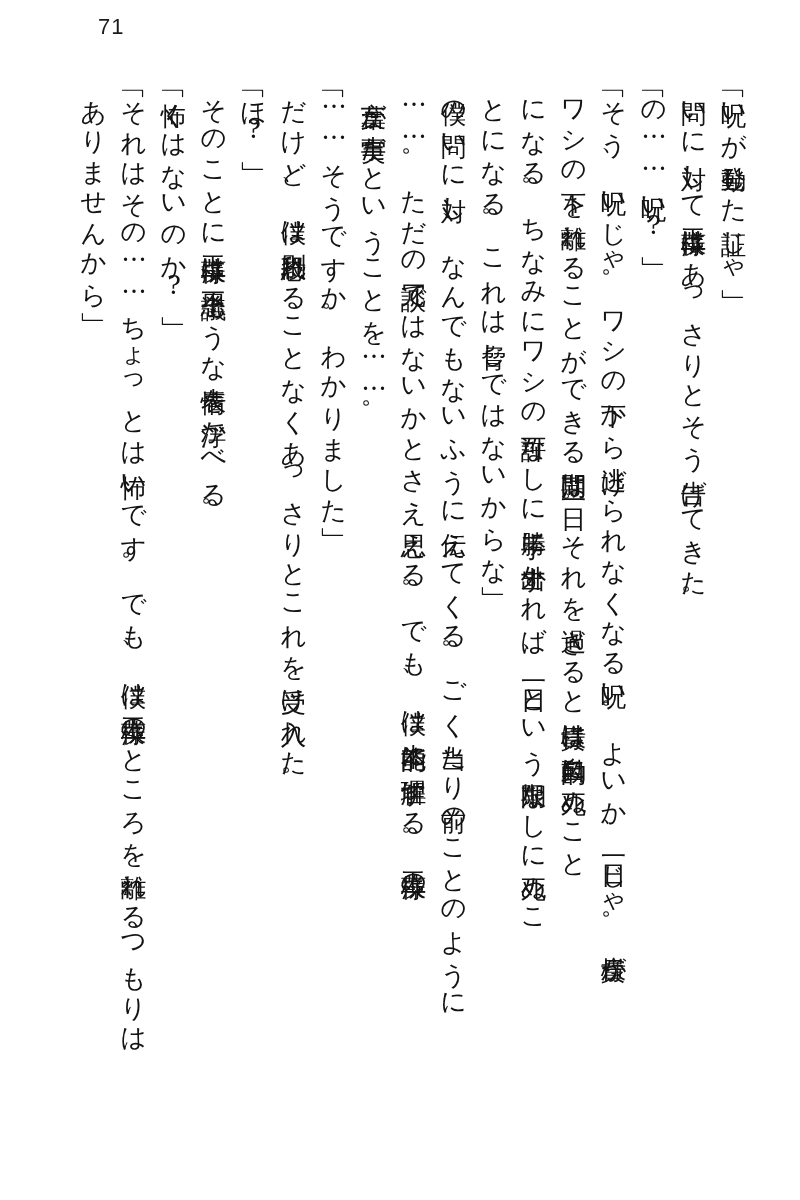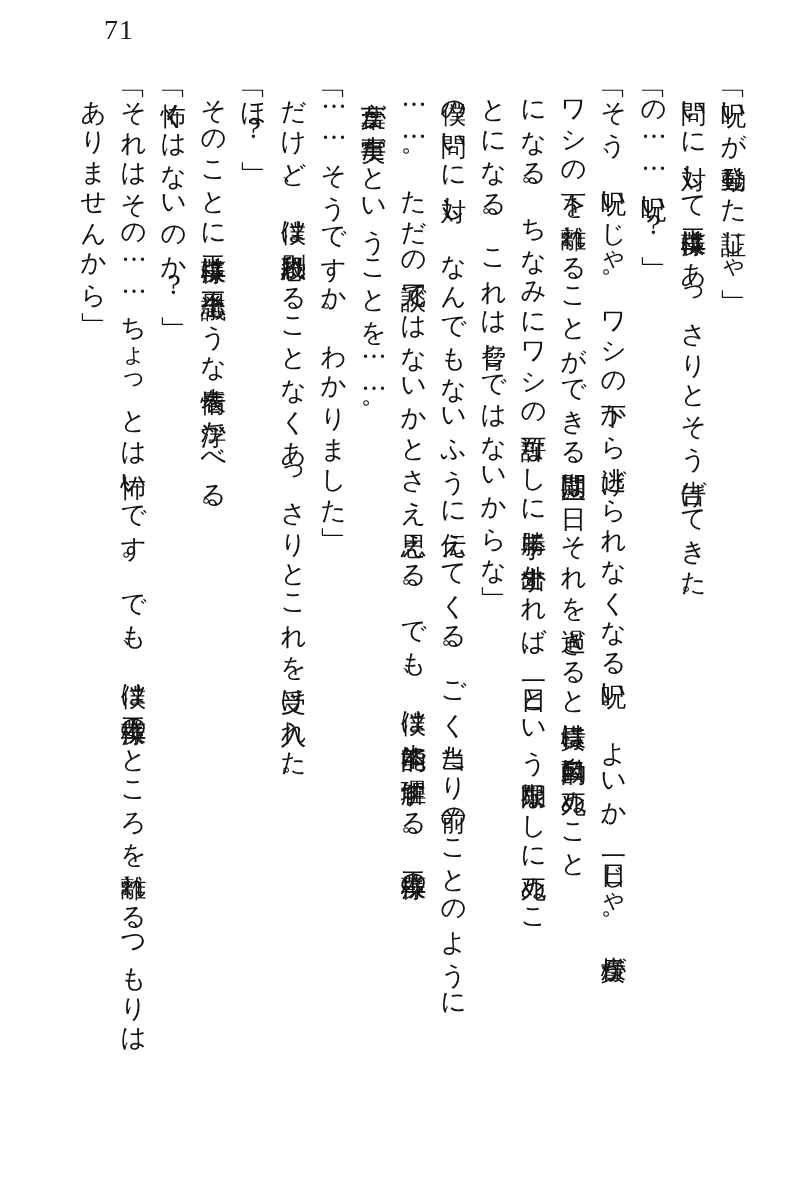--- a/index.html
+++ b/index.html
@@ -12,23 +12,23 @@
     width: 800px;
     height: 1200px;
     background: #ffffff;
     overflow: hidden;
     font-family: "DejaVu Serif", "Liberation Serif", serif;
     color: #141414;
   }
   .page-number {
     position: absolute;
     top: 14px;
-    left: 104px;
-    font-family: Liberation Serif, serif;
-    font-size: 28px;
+    left: 98px;
+    font-family: Liberation Sans, sans-serif;
+    font-size: 22px;
     letter-spacing: 1px;
     color: #1a1a1a;
   }
   .body-text {
     position: absolute;
     top: 82px;
     right: 54px;
     left: 86px;
     bottom: 48px;
     display: flex;

